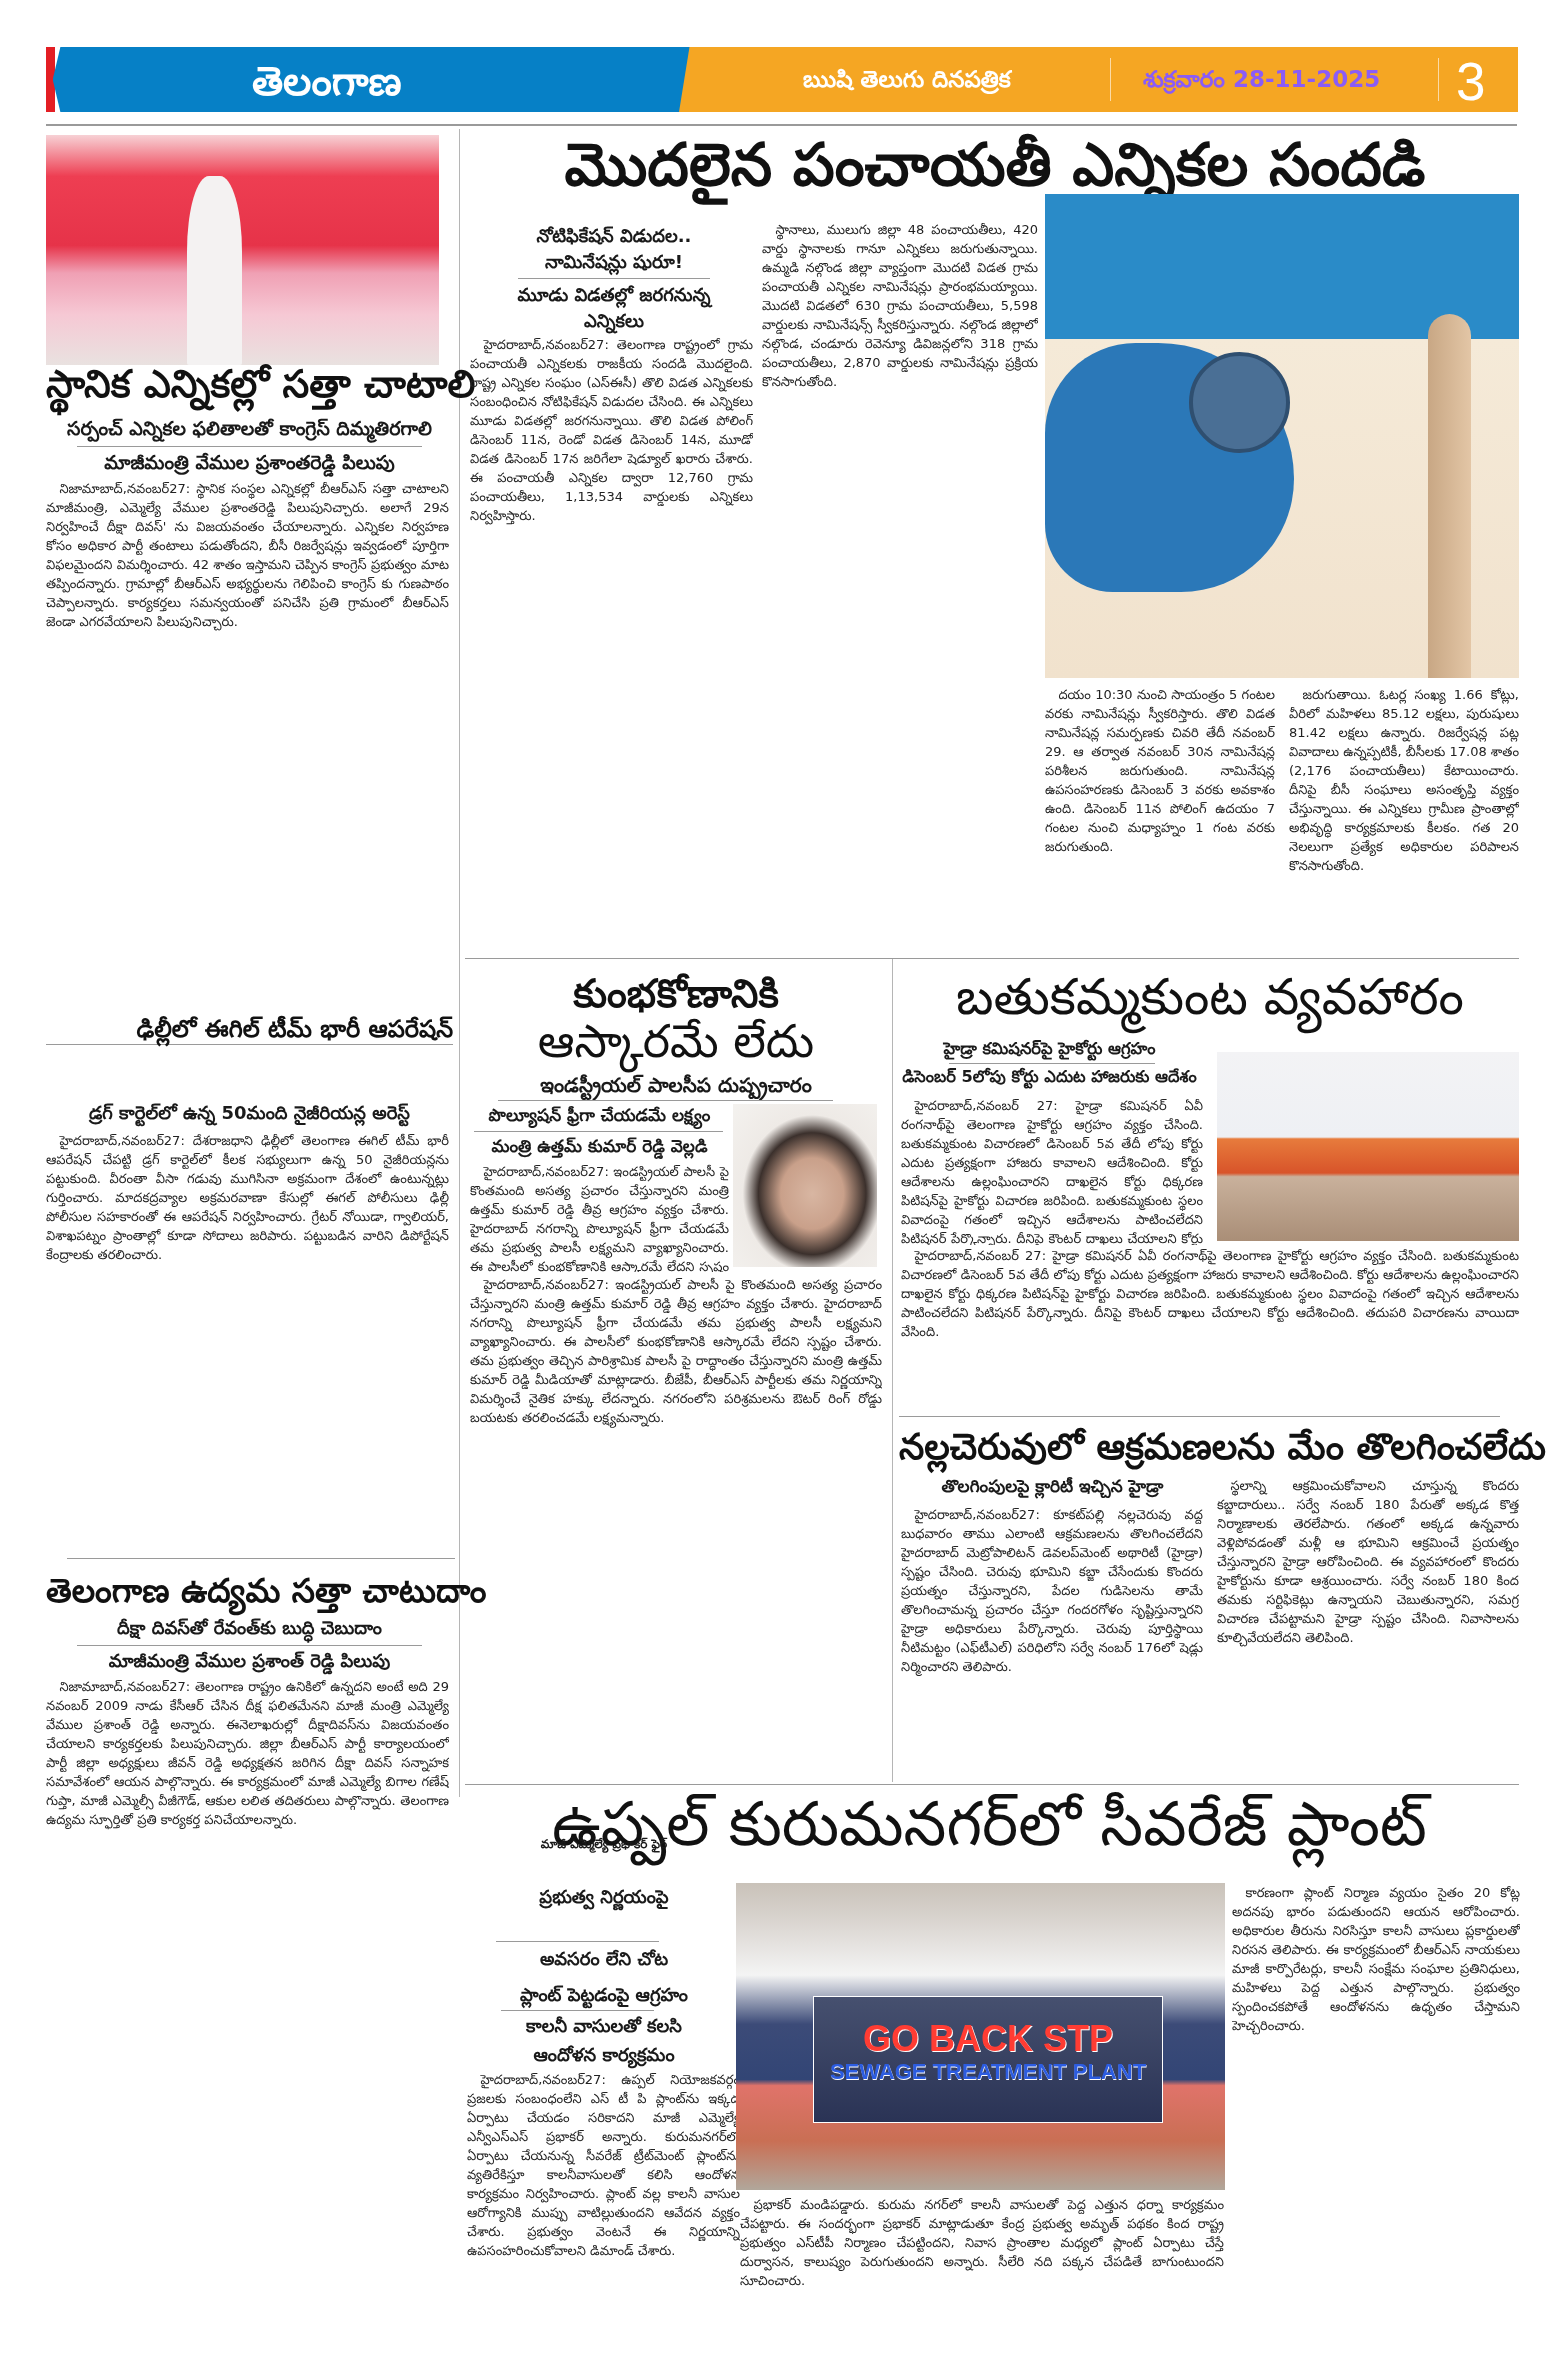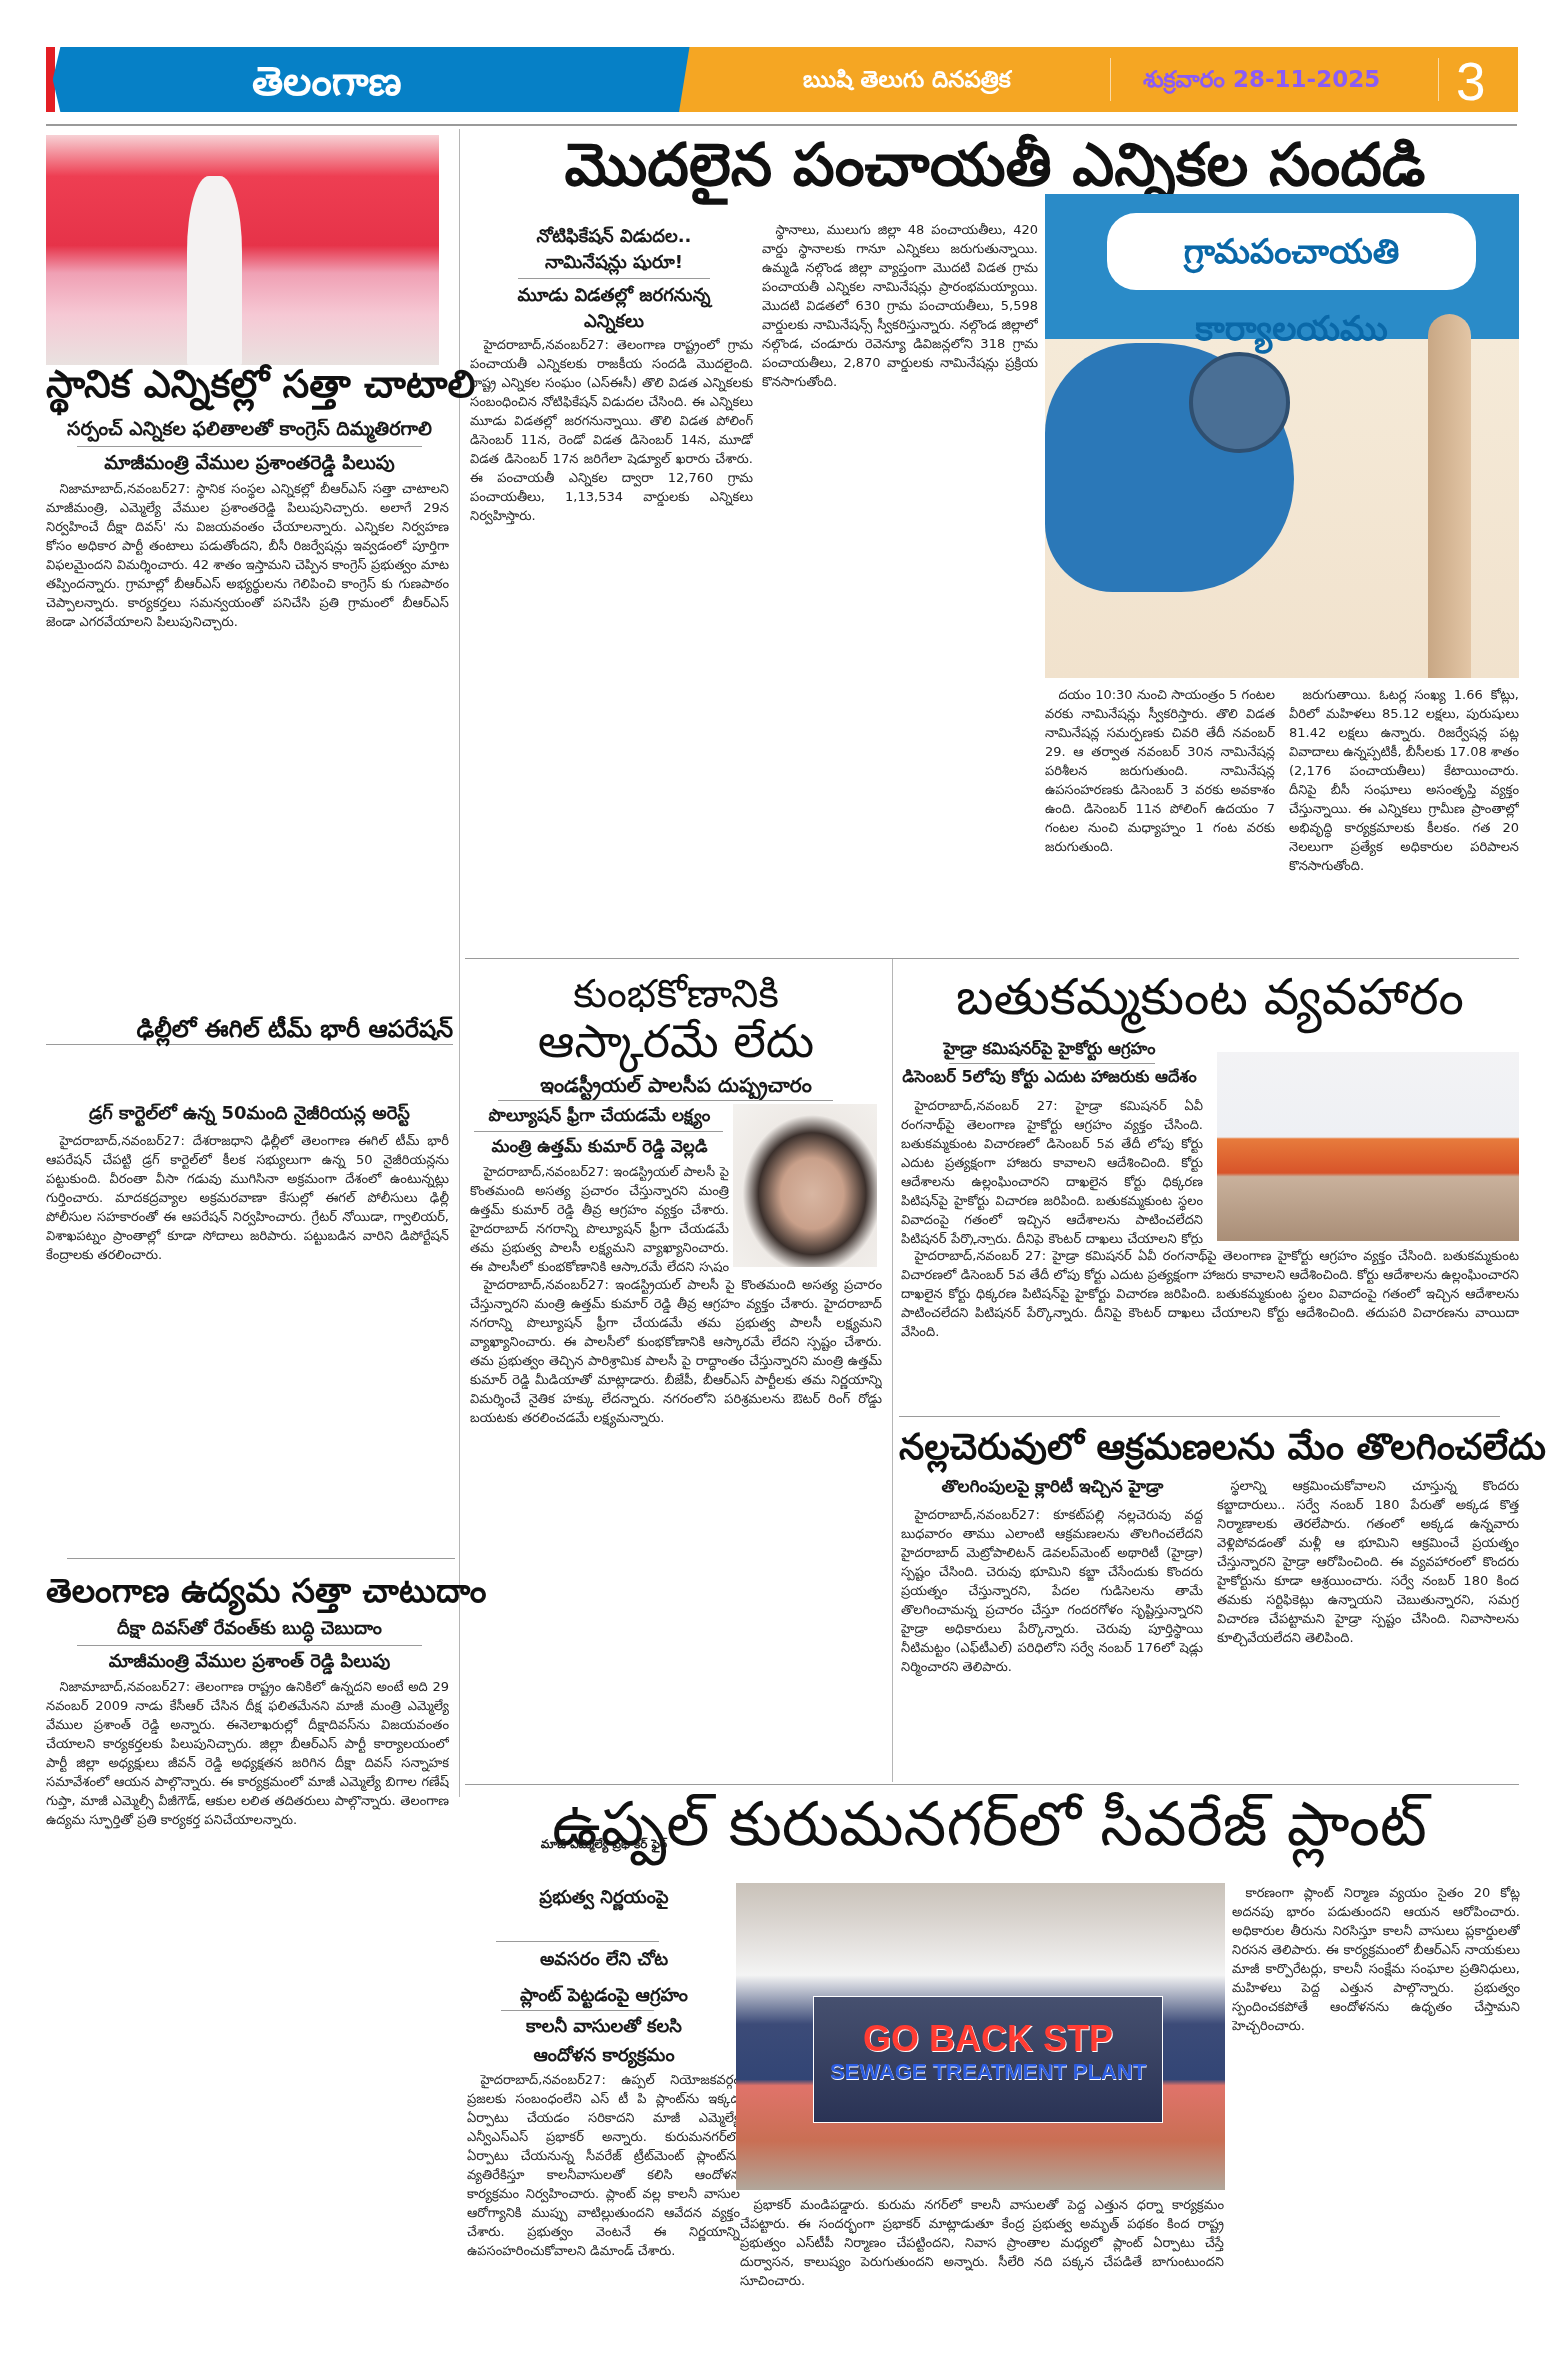--- a/index.html
+++ b/index.html
@@ -93,34 +93,33 @@
 <div class="sub" style="left:470px;top:284px;width:288px;font-size:18px">మూడు విడతల్లో జరగనున్న</div>
 <div class="sub" style="left:470px;top:310px;width:288px;font-size:18px">ఎన్నికలు</div>
 <div class="body" style="left:470px;top:335px;width:283px;height:618px">
     <p>హైదరాబాద్,నవంబర్27: తెలంగాణ రాష్ట్రంలో గ్రామ పంచాయతీ ఎన్నికలకు రాజకీయ సందడి మొదలైంది. రాష్ట్ర ఎన్నికల సంఘం (ఎస్ఈసీ) తొలి విడత ఎన్నికలకు సంబంధించిన నోటిఫికేషన్ విడుదల చేసింది. ఈ ఎన్నికలు మూడు విడతల్లో జరగనున్నాయి. తొలి విడత పోలింగ్ డిసెంబర్ 11న, రెండో విడత డిసెంబర్ 14న, మూడో విడత డిసెంబర్ 17న జరిగేలా షెడ్యూల్ ఖరారు చేశారు. ఈ పంచాయతీ ఎన్నికల ద్వారా 12,760 గ్రామ పంచాయతీలు, 1,13,534 వార్డులకు ఎన్నికలు నిర్వహిస్తారు.</p>
   </div>
 <div class="body" style="left:762px;top:220px;width:276px;height:733px">
     <p>స్థానాలు, ములుగు జిల్లా 48 పంచాయతీలు, 420 వార్డు స్థానాలకు గానూ ఎన్నికలు జరుగుతున్నాయి. ఉమ్మడి నల్గొండ జిల్లా వ్యాప్తంగా మొదటి విడత గ్రామ పంచాయతీ ఎన్నికల నామినేషన్లు ప్రారంభమయ్యాయి. మొదటి విడతలో 630 గ్రామ పంచాయతీలు, 5,598 వార్డులకు నామినేషన్స్ స్వీకరిస్తున్నారు. నల్గొండ జిల్లాలో నల్గొండ, చండూరు రెవెన్యూ డివిజన్లలోని 318 గ్రామ పంచాయతీలు, 2,870 వార్డులకు నామినేషన్లు ప్రక్రియ కొనసాగుతోంది.</p>
   </div>
 
 <div class="photo election" style="left:1045px;top:194px;width:474px;height:484px">
-  <div class="board" style="left:62px;top:19px;width:369px;height:77px;line-height:77px">గ్రామపంచాయతి కార్యాలయము</div>
   <div style="position:absolute;left:0;top:149px;width:249px;height:249px;background:#2b78b8;border-radius:40% 60% 50% 30%"></div>
   <div style="position:absolute;left:144px;top:158px;width:101px;height:101px;border-radius:50%;background:#4a6f95;border:4.8px solid #2f4f70"></div>
   <div style="position:absolute;left:383px;top:120px;width:43px;height:364px;background:linear-gradient(90deg,#c8a784,#e3c6a6);border-radius:21.6px 21.6px 0 0"></div>
 </div>
 <div class="body" style="left:1045px;top:685px;width:230px;height:268px">
     <p>దయం 10:30 నుంచి సాయంత్రం 5 గంటల వరకు నామినేషన్లు స్వీకరిస్తారు. తొలి విడత నామినేషన్ల సమర్పణకు చివరి తేదీ నవంబర్ 29. ఆ తర్వాత నవంబర్ 30న నామినేషన్ల పరిశీలన జరుగుతుంది. నామినేషన్ల ఉపసంహరణకు డిసెంబర్ 3 వరకు అవకాశం ఉంది. డిసెంబర్ 11న పోలింగ్ ఉదయం 7 గంటల నుంచి మధ్యాహ్నం 1 గంట వరకు జరుగుతుంది.</p>
   </div>
 <div class="body" style="left:1289px;top:685px;width:230px;height:268px">
     <p>జరుగుతాయి. ఓటర్ల సంఖ్య 1.66 కోట్లు, వీరిలో మహిళలు 85.12 లక్షలు, పురుషులు 81.42 లక్షలు ఉన్నారు. రిజర్వేషన్ల పట్ల వివాదాలు ఉన్నప్పటికీ, బీసీలకు 17.08 శాతం (2,176 పంచాయతీలు) కేటాయించారు. దీనిపై బీసీ సంఘాలు అసంతృప్తి వ్యక్తం చేస్తున్నాయి. ఈ ఎన్నికలు గ్రామీణ ప్రాంతాల్లో అభివృద్ధి కార్యక్రమాలకు కీలకం. గత 20 నెలలుగా ప్రత్యేక అధికారుల పరిపాలన కొనసాగుతోంది.</p>
   </div>
 <div class="h-rule" style="left:465px;top:958px;width:1054px"></div>
 
-<div class="headline" style="left:470px;top:973px;width:412px;font-size:39px;text-align:center;font-weight:normal">కుంభకోణానికి</div>
+<div class="headline" style="left:470px;top:973px;width:412px;font-size:39px;text-align:center;font-weight:bold">కుంభకోణానికి</div>
 <div class="headline" style="left:470px;top:1016px;width:412px;font-size:46px;text-align:center;font-weight:normal">ఆస్కారమే లేదు</div>
 <div class="sub" style="left:470px;top:1073px;width:412px;font-size:20px">ఇండస్ట్రీయల్ పాలసీప దుష్ప్రచారం</div>
 <div class="h-rule" style="left:498px;top:1100px;width:335px"></div>
 <div class="sub" style="left:470px;top:1105px;width:259px;font-size:17px">పొల్యూషన్ ఫ్రీగా చేయడమే లక్ష్యం</div>
 <div class="h-rule" style="left:474px;top:1131px;width:249px"></div>
 <div class="sub" style="left:470px;top:1136px;width:259px;font-size:17px">మంత్రి ఉత్తమ్ కుమార్ రెడ్డి వెల్లడి</div>
 <div class="photo minister" style="left:733px;top:1104px;width:144px;height:163px"></div>
 <div class="body" style="left:470px;top:1162px;width:259px;height:110px">
     <p>హైదరాబాద్,నవంబర్27: ఇండస్ట్రియల్ పాలసీ పై కొంతమంది అసత్య ప్రచారం చేస్తున్నారని మంత్రి ఉత్తమ్ కుమార్ రెడ్డి తీవ్ర ఆగ్రహం వ్యక్తం చేశారు. హైదరాబాద్ నగరాన్ని పొల్యూషన్ ఫ్రీగా చేయడమే తమ ప్రభుత్వ పాలసీ లక్ష్యమని వ్యాఖ్యానించారు. ఈ పాలసీలో కుంభకోణానికి ఆస్కారమే లేదని స్పష్టం చేశారు. తమ ప్రభుత్వం తెచ్చిన పారిశ్రామిక పాలసీ పై రాద్ధాంతం చేస్తున్నారని మంత్రి ఉత్తమ్ కుమార్ రెడ్డి మీడియాతో మాట్లాడారు. బీజేపీ, బీఆర్ఎస్ పార్టీలకు తమ నిర్ణయాన్ని విమర్శించే నైతిక హక్కు లేదన్నారు. నగరంలోని పరిశ్రమలను ఔటర్ రింగ్ రోడ్డు బయటకు తరలించడమే లక్ష్యమన్నారు.</p>
   </div>

